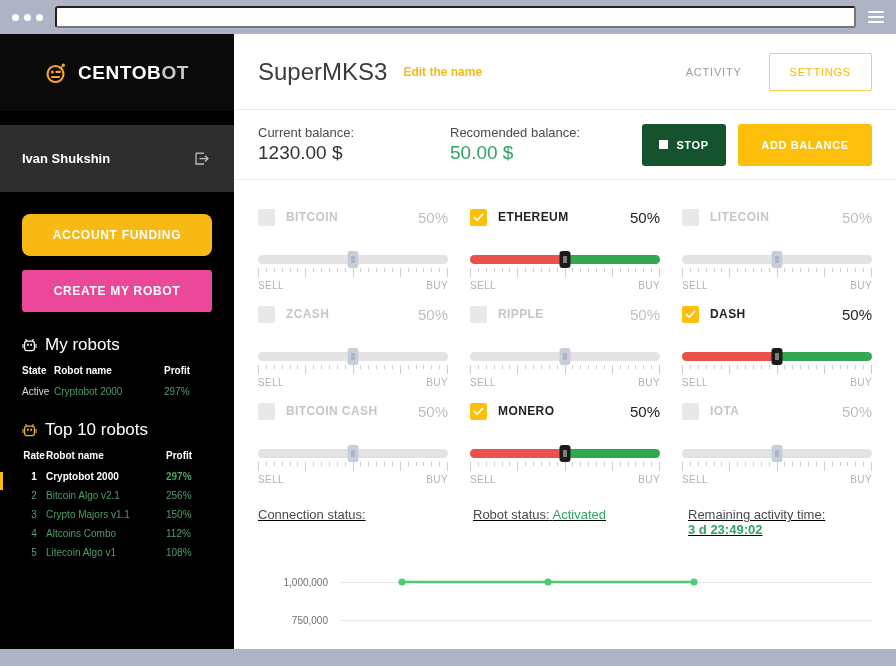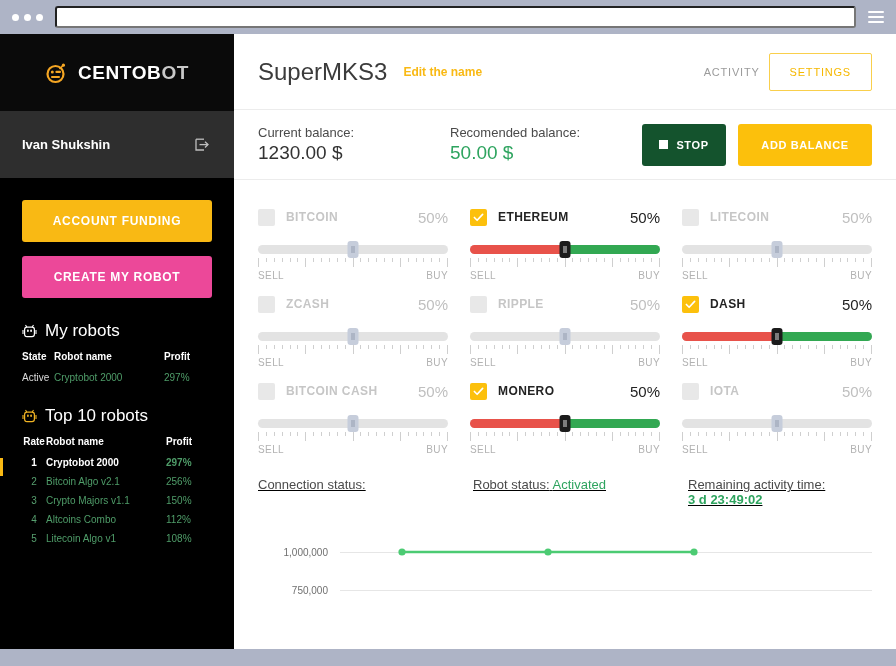--- a/index.html
+++ b/index.html
@@ -40,31 +40,32 @@
   .logo-mark { width: 24px; height: 24px; }
   .logo-text {
     font-size: 19px; font-weight: bold; letter-spacing: 0.6px; color: #ffffff;
   }
   .logo-text .dim { color: #c9c9c9; }
 
   .userbar {
     height: 67px; background: #2e2e2e;
     display: flex; align-items: center; justify-content: space-between;
     padding: 14px 22px;
+    margin-top: 14px;
   }
   .username { font-size: 13px; font-weight: bold; color: #ffffff; }
   .logout-icon { width: 17px; height: 17px; opacity: .85; }
 
   .side-actions { padding: 22px 22px 4px 22px; }
   .btn-block {
     display: block; width: 100%; height: 42px; border: none; border-radius: 3px;
     color: #ffffff; font-size: 12px; font-weight: bold; letter-spacing: .7px;
     cursor: pointer; font-family: inherit;
   }
-  .btn-funding { background: #f9b914; margin-bottom: 14px; }
+  .btn-funding { background: #f9b914; margin-bottom: 14px; border-radius: 8px; }
   .btn-create { background: #ec4899; }
 
   .sec-head {
     display: flex; align-items: center; gap: 8px;
     padding: 19px 22px 8px 22px;
   }
   .sec-head h2 { font-size: 17px; font-weight: normal; color: #ffffff; }
   .robot-ico { width: 15px; height: 16px; }
 
   table.robots { width: 100%; border-collapse: collapse; }
@@ -96,21 +97,21 @@
     background: #ffffff; overflow: hidden;
   }
   .page-head {
     height: 76px; display: flex; align-items: center;
     padding: 0 24px 0 24px; border-bottom: 1px solid #ececec;
   }
   .page-title { font-size: 24px; color: #3b3b3b; font-weight: normal; }
   .edit-name {
     font-size: 12px; color: #f9b914; font-weight: bold; margin-left: 16px; cursor: pointer;
   }
-  .head-right { margin-left: auto; display: flex; align-items: center; gap: 9px; }
+  .head-right { margin-left: auto; display: flex; align-items: center; gap: 27px; }
   .activity-link { font-size: 11px; color: #9b9b9b; letter-spacing: .8px; cursor: pointer; }
   .settings-btn {
     border: 1px solid #f9cf4c; color: #f6b800; background: #ffffff;
     font-size: 11px; letter-spacing: .8px; padding: 12px 20px; cursor: pointer;
     font-family: inherit; border-radius: 2px;
   }
 
   .balance-row {
     height: 70px; display: flex; align-items: center;
     padding: 0 24px; border-bottom: 1px solid #ececec;
@@ -147,21 +148,21 @@
   .chk.on { background: #fcc00c; }
   .chk svg { display: block; }
   .coin-name {
     margin-left: 11px; font-size: 12px; font-weight: bold; letter-spacing: .4px;
     color: #c6c6c6;
   }
   .coin.active .coin-name { color: #232323; }
   .coin-pct { margin-left: auto; font-size: 15px; color: #bfbfbf; }
   .coin.active .coin-pct { color: #232323; }
 
-  .slider-wrap { margin-top: 17px; position: relative; }
+  .slider-wrap { margin-top: 27px; position: relative; }
   .track {
     height: 9px; border-radius: 5px; background: #e3e3e3; overflow: hidden;
     display: flex;
   }
   .track .left { background: #e8524a; }
   .track .right { background: #32a852; }
   .handle {
     position: absolute; top: -4px; width: 11px; height: 17px; border-radius: 3px;
     background: #c6cddb; transform: translateX(-50%); cursor: pointer;
     display: flex; align-items: center; justify-content: center; gap: 1.5px;

